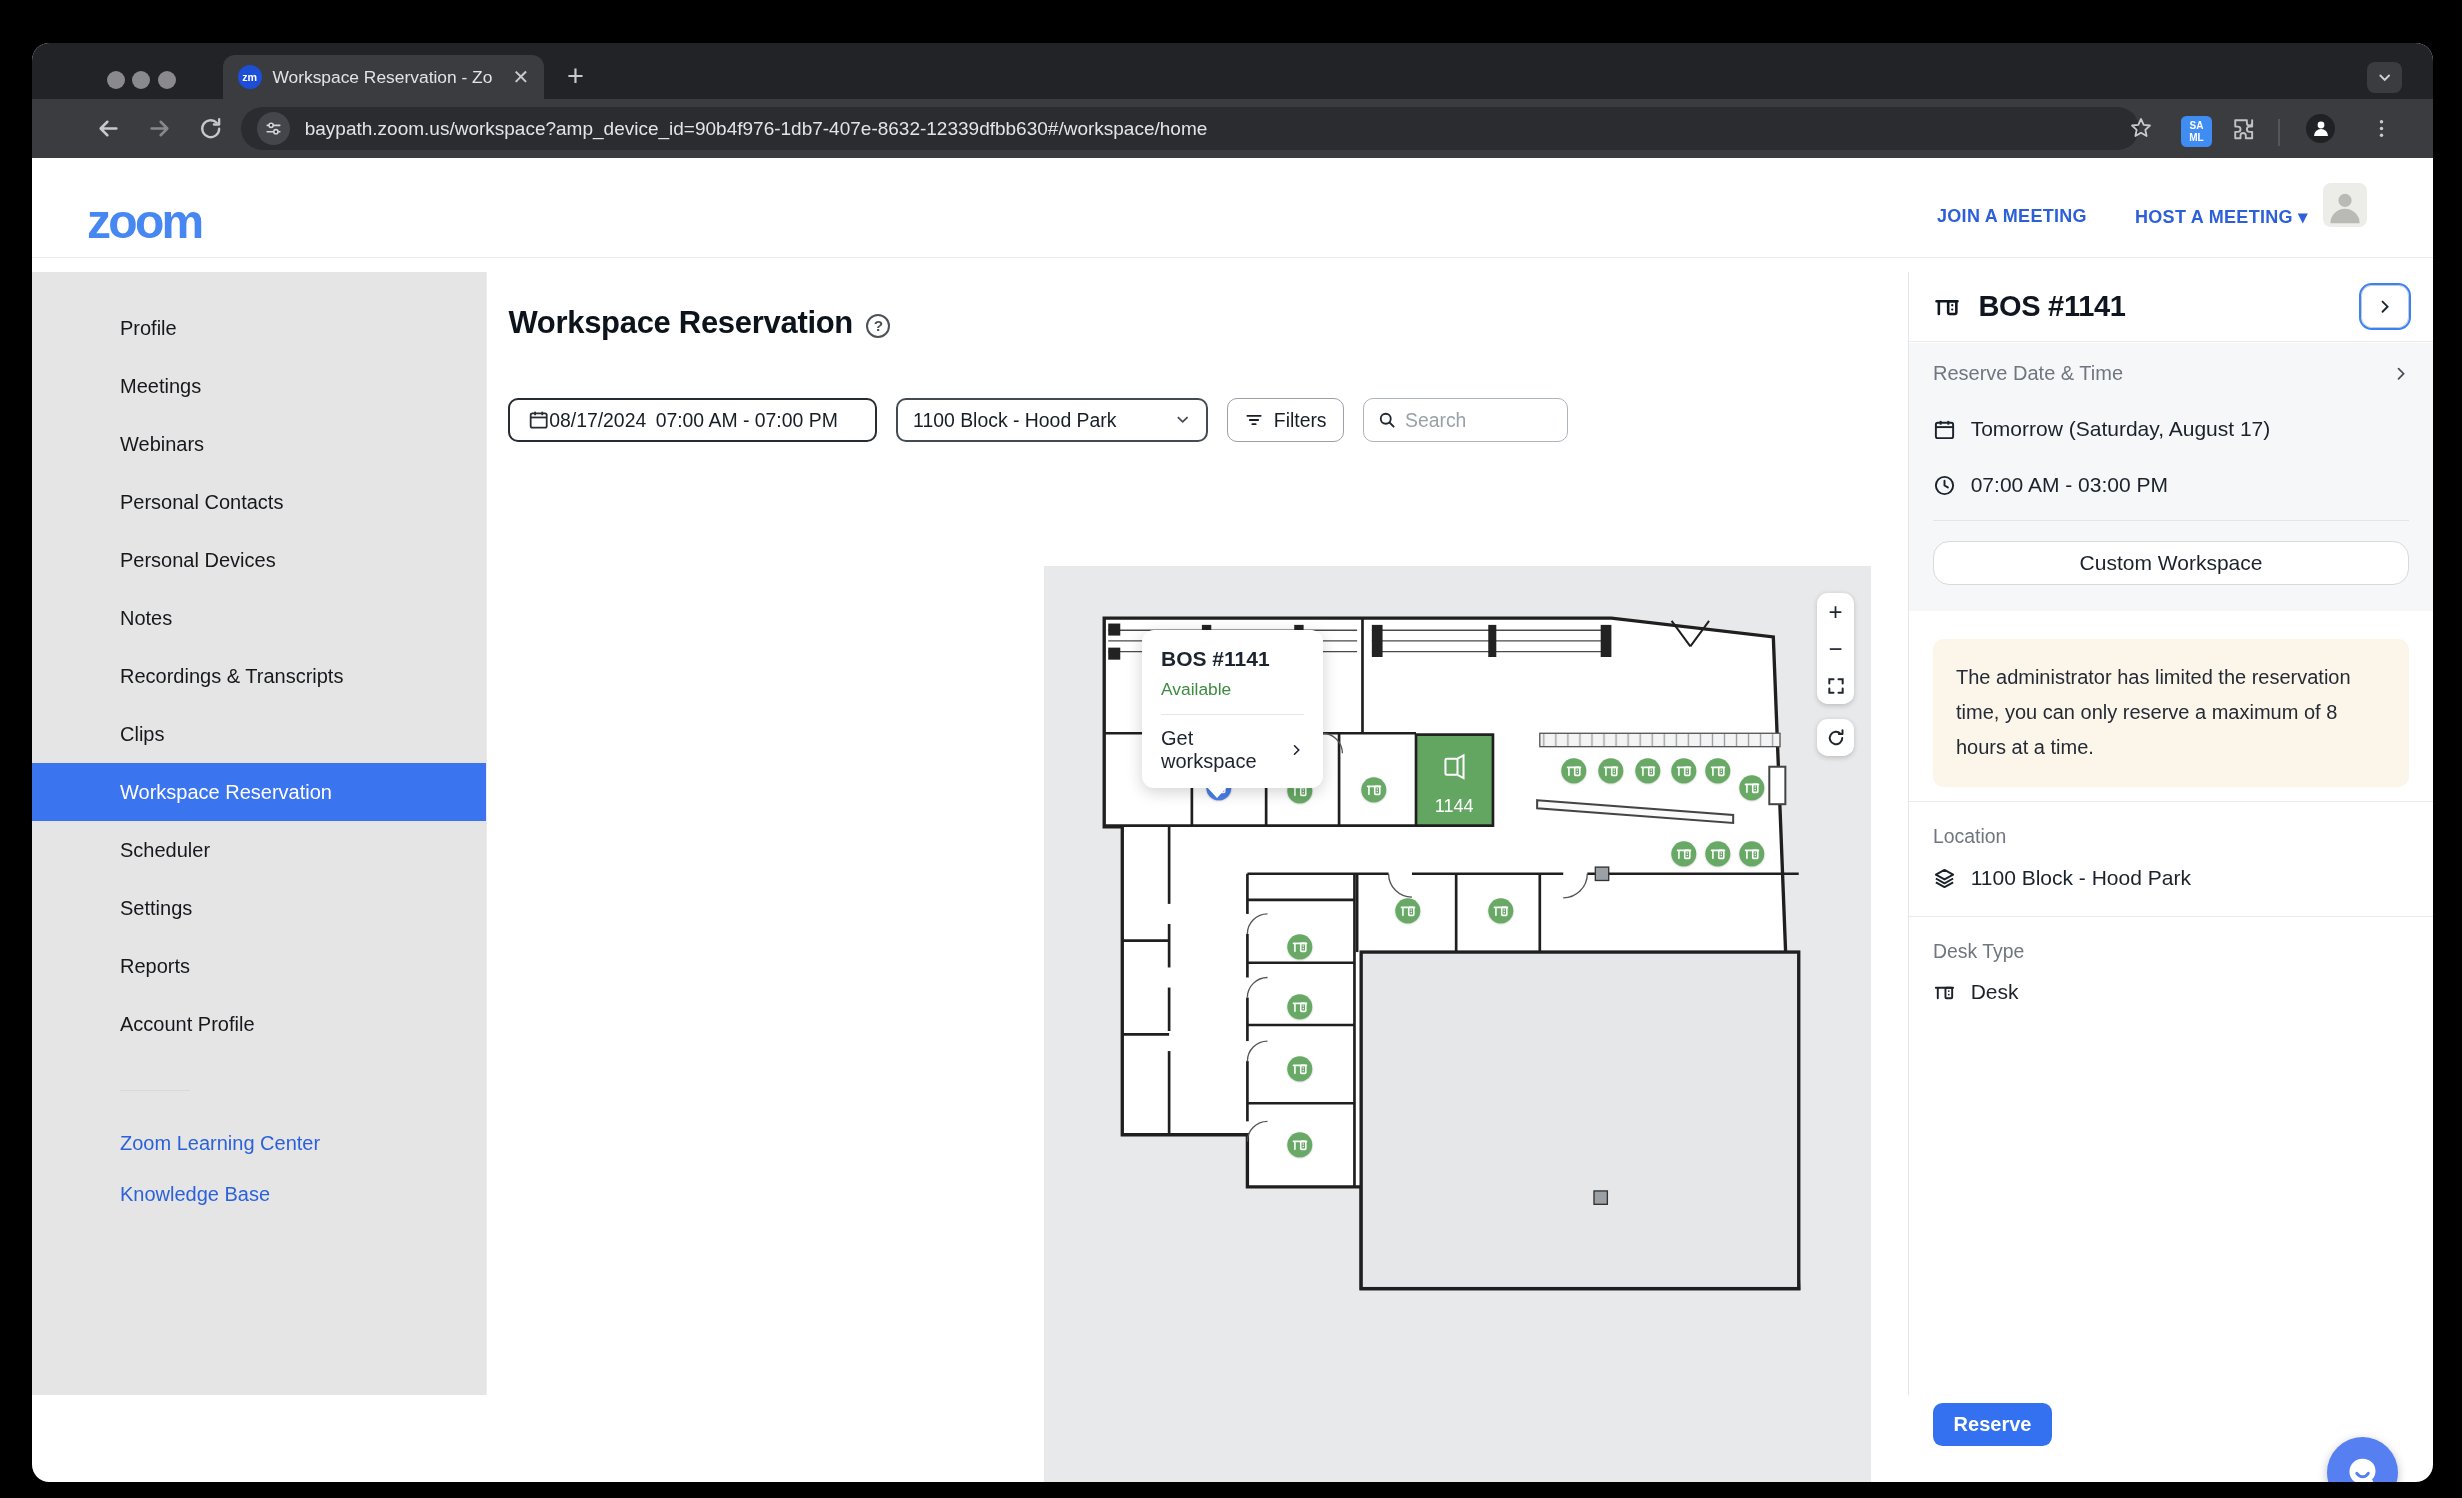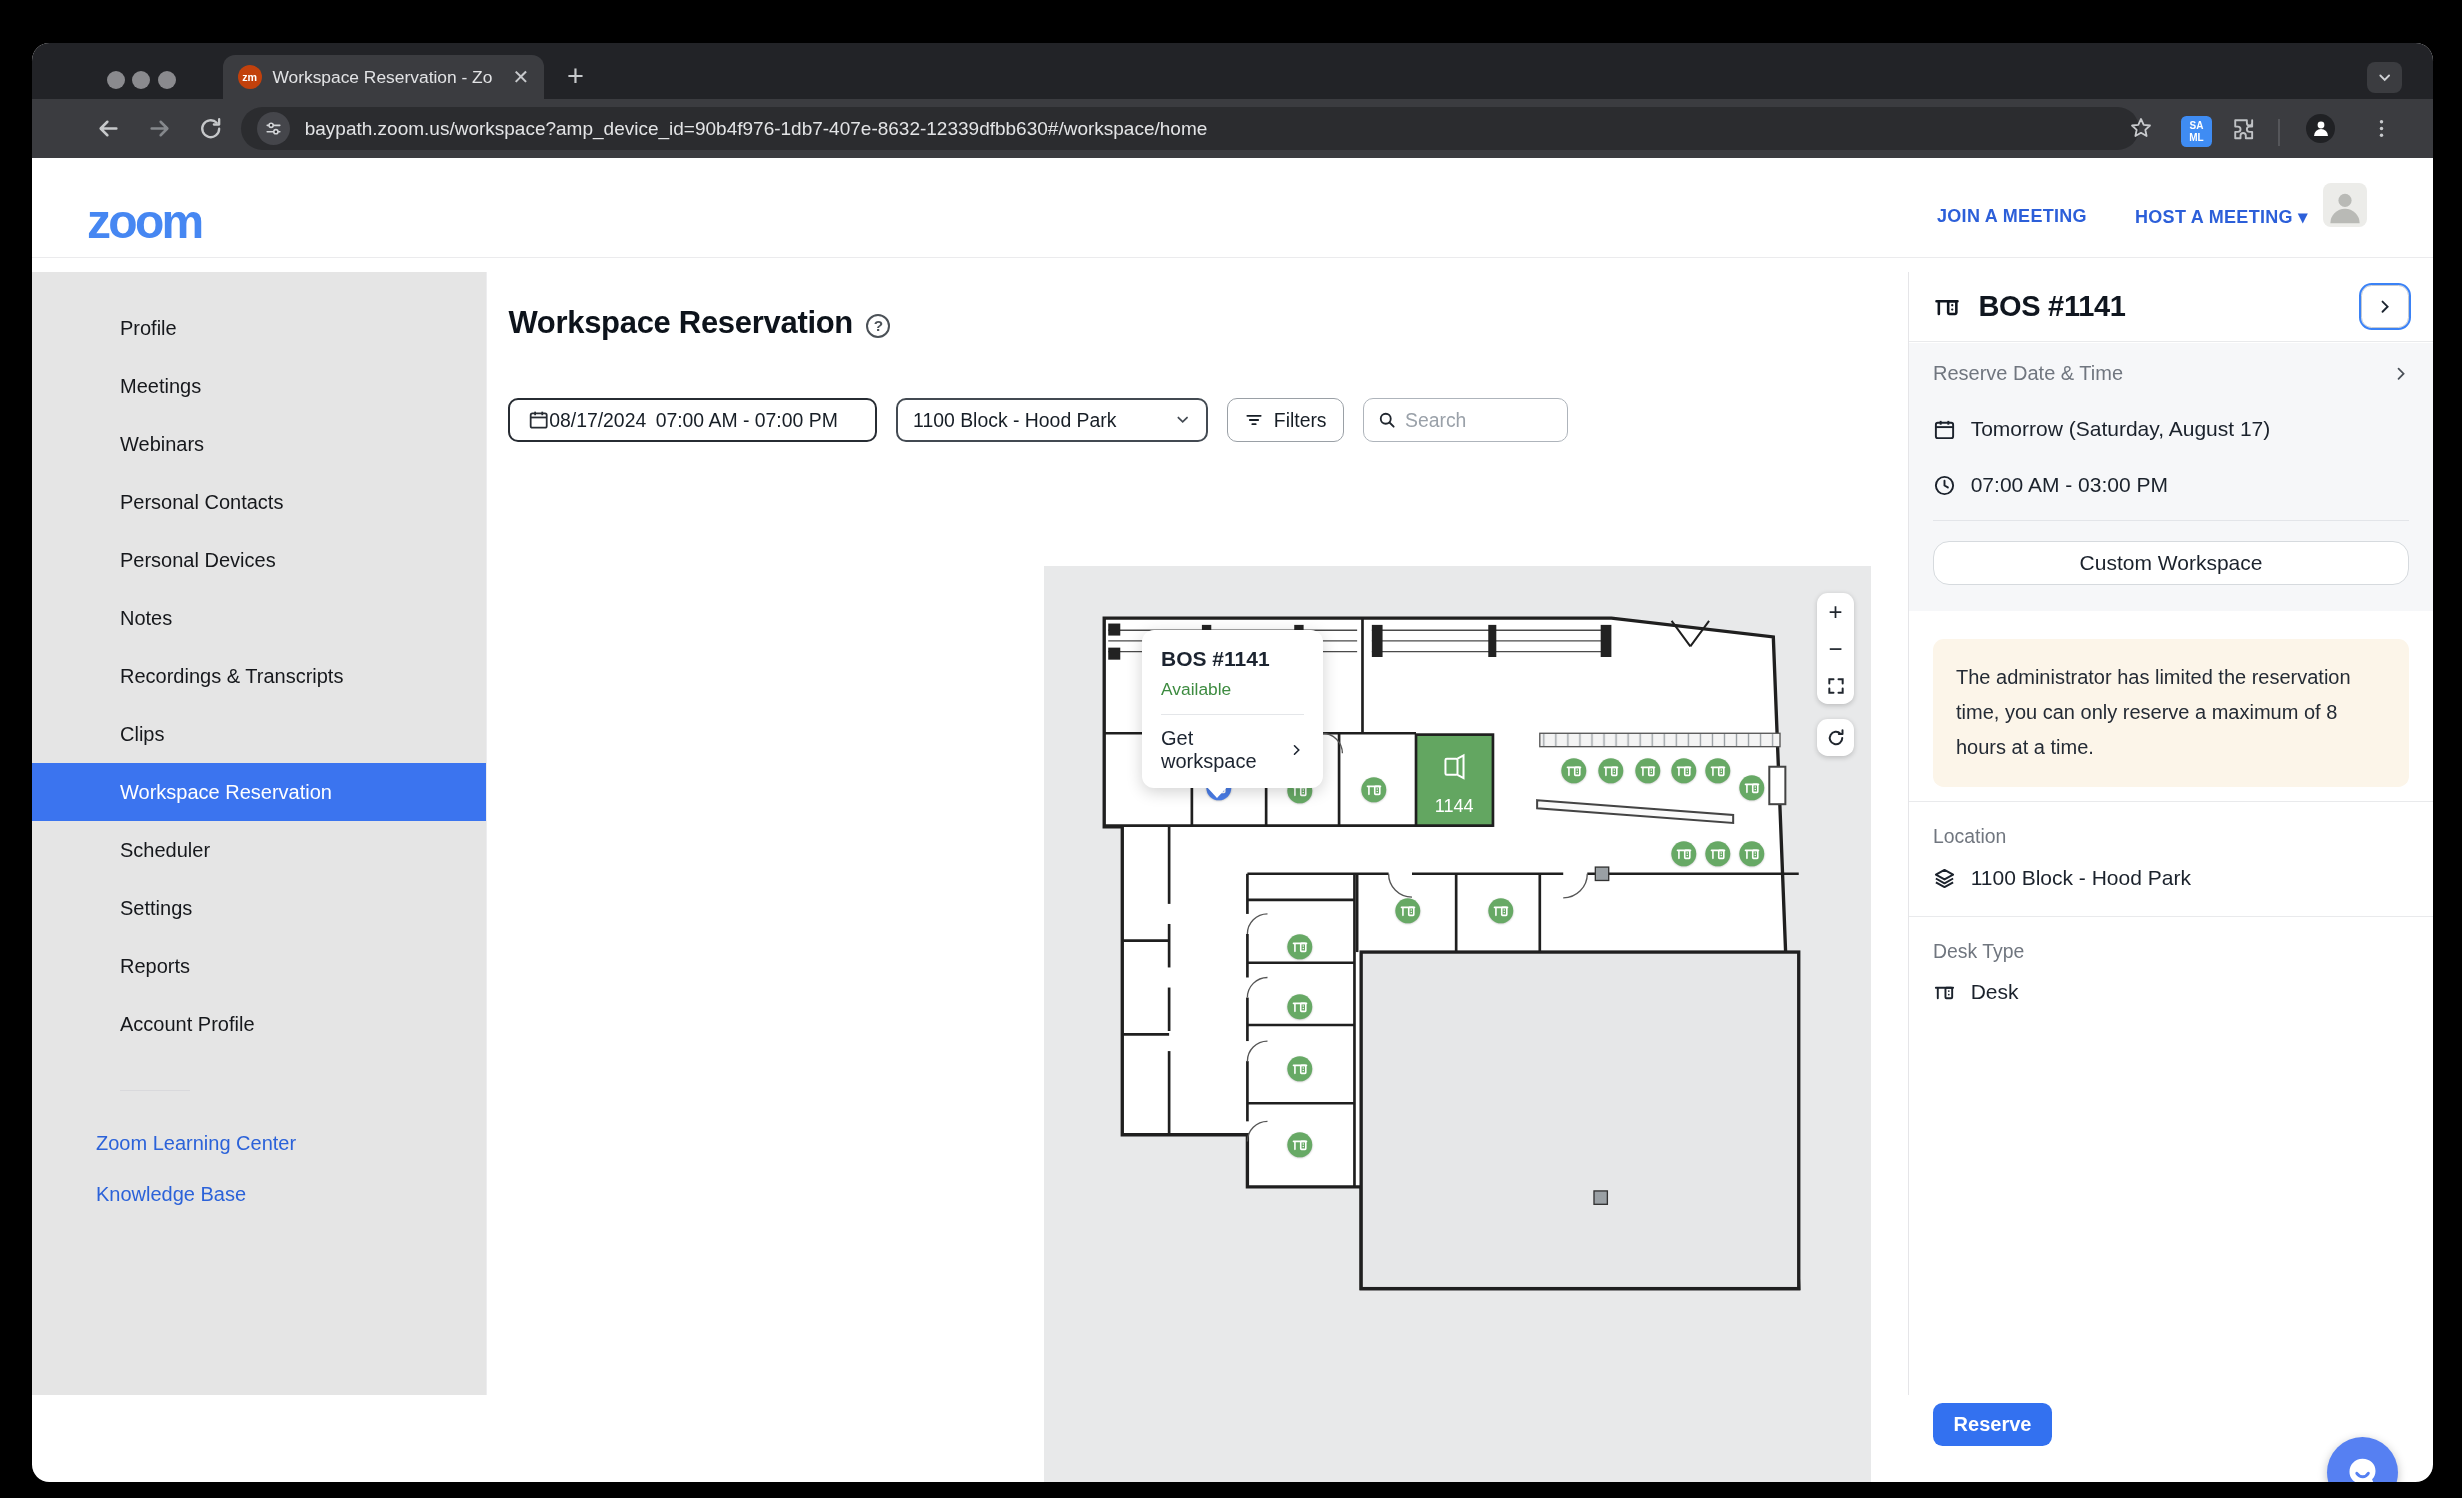--- a/index.html
+++ b/index.html
@@ -3,21 +3,21 @@
 <meta charset="utf-8">
 <style>
   * { margin:0; padding:0; box-sizing:border-box; }
   html,body { width:2462px; height:1499px; background:#000; font-family:"Liberation Sans", sans-serif; overflow:hidden; }
   .window { position:absolute; left:32px; top:43px; width:2401px; height:1439px; border-radius:17.4px; overflow:hidden; background:#fff; }
 
   
   .tabstrip { position:absolute; left:0; top:0; width:100%; height:56px; background:#222327; }
   .traffic { position:absolute; top:28px; width:18px; height:18px; border-radius:50%; background:#8a8a8e; }
   .tab { position:absolute; left:191px; top:12px; width:321px; height:44px; background:#3b3c40; border-radius:12px 12px 0 0; display:flex; align-items:center; padding:0 14.7px; gap:10.7px; }
-  .favicon { width:24px; height:24px; border-radius:50%; background:#c2410c; color:#fff; font-size:10.7px; font-weight:bold; display:flex; align-items:center; justify-content:center; flex:none; }
+  .favicon { width:24px; height:24px; border-radius:50%; background:#1d4ed8; color:#fff; font-size:10.7px; font-weight:bold; display:flex; align-items:center; justify-content:center; flex:none; }
   .tabtitle { color:#e2e3e5; font-size:17.4px; white-space:nowrap; overflow:hidden; width:221px; }
   .tabclose { color:#c7c9cc; font-size:20px; margin-left:auto; }
   .newtab { position:absolute; left:535px; top:17.4px; color:#c7c9cc; font-size:29px; font-weight:300; }
   .tabsearch { position:absolute; right:31px; top:19px; width:35px; height:31px; border-radius:8px; background:#3b3c40; color:#cfd1d4; font-size:17.4px; display:flex; align-items:center; justify-content:center; }
   .toolbar { position:absolute; left:0; top:56px; width:100%; height:59px; background:#3b3c40; }
   .navic { position:absolute; top:12px; width:35px; height:35px; display:flex; align-items:center; justify-content:center; }
   .urlbar { position:absolute; left:209px; top:8px; width:1898px; height:43px; border-radius:21.4px; background:#2b2c2f; display:flex; align-items:center; padding:0 16px; gap:14.7px; }
   .urlicon { width:33px; height:33px; border-radius:50%; background:#45464b; display:flex; align-items:center; justify-content:center; flex:none; }
   .urltext { color:#e3e4e6; font-size:19px; white-space:nowrap; overflow:hidden; }
   .chromeic { position:absolute; top:13.4px; display:flex; align-items:center; justify-content:center; width:32px; height:32px; }
@@ -29,21 +29,21 @@
   .page { position:absolute; left:0; top:115px; width:100%; height:1237px; background:#fff; }
   .zheader { position:absolute; left:0; top:0; width:100%; height:92px; background:#fff; border-bottom:1.3px solid #ebebed;margin-top:8px; }
   .zlogo { position:absolute; left:55px; top:28px; font-size:48px; font-weight:800; letter-spacing:-2.7px; color:#4687f2; }
   .zlink { position:absolute; top:40px; font-size:18px; font-weight:bold; letter-spacing:0.3px; color:#2c5fd9; }
   .hdr-avatar { position:absolute; left:2291px; top:17.4px; width:44px; height:44px; border-radius:8px; background:#ecece9; overflow:hidden; }
 
   .sidebar { position:absolute; left:0; top:114px; width:455px; height:1123px; background:#e5e5e5; border-right:1.3px solid #ededef; }
   .side-item { position:relative; height:58px; display:flex; align-items:center; padding-left:88px; font-size:20px; font-weight:500; color:#16181c; cursor:pointer; }
   .side-item.selected { background:#3b74ef; color:#fff; }
   .side-divider { margin:37px 0 27px 88px; width:70px; height:1.3px; background:#d9d9dc; }
-  .side-link { height:51px; display:flex; align-items:center; padding-left:64px; font-size:20px; font-weight:500; color:#2b62d9; cursor:pointer; }
+  .side-link { height:51px; display:flex; align-items:center; padding-left:88px; font-size:20px; font-weight:500; color:#2b62d9; cursor:pointer; }
 
   .main { position:absolute; left:455px; top:114px; width:1421px; height:1123px; background:#fff; }
   .page-title-row { position:absolute; left:21.4px; top:33px; display:flex; align-items:center; gap:13.4px; }
   .page-title { font-size:31px; font-weight:800; color:#0d131b; letter-spacing:-0.3px; }
   .helpcircle { width:24px; height:24px; border-radius:50%; border:2px solid #4b5157; color:#4b5157; font-size:15.4px; font-weight:bold; display:flex; align-items:center; justify-content:center; margin-top:5.4px; }
   .controls { position:absolute; left:21.4px; top:126px; display:flex; gap:19px; }
   .ctrl { height:44px; border-radius:10px; display:flex; align-items:center; font-size:19.4px; color:#171e26; background:#fff; }
   .datebox { border:2px solid #272c33; padding:0 17.4px; width:369px; }
   .datebox .tsep { width:9.4px; }
   .locbox { border:2px solid #434a52; padding:0 14.7px; width:312px; justify-content:space-between; }

